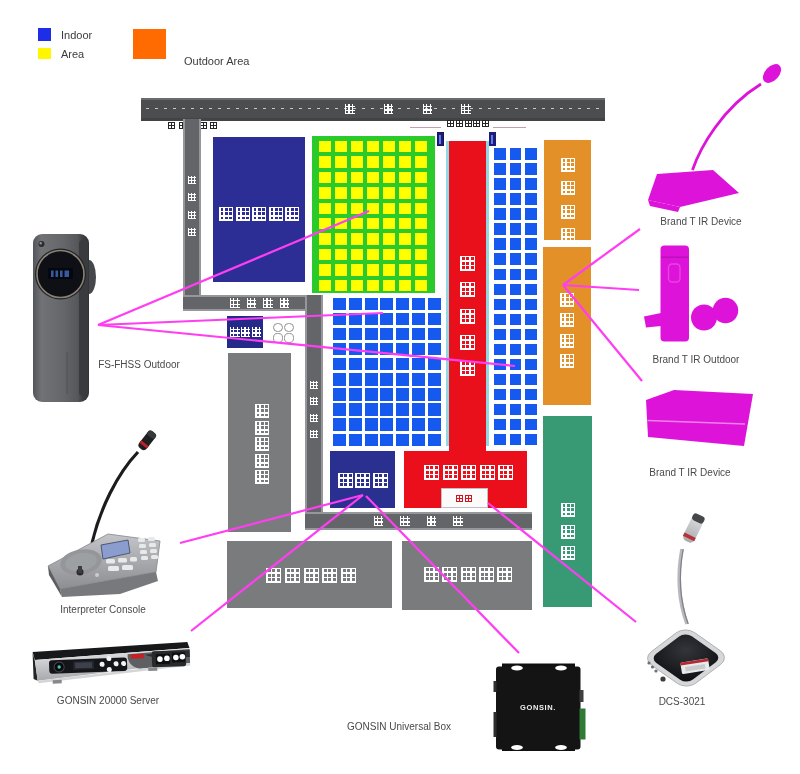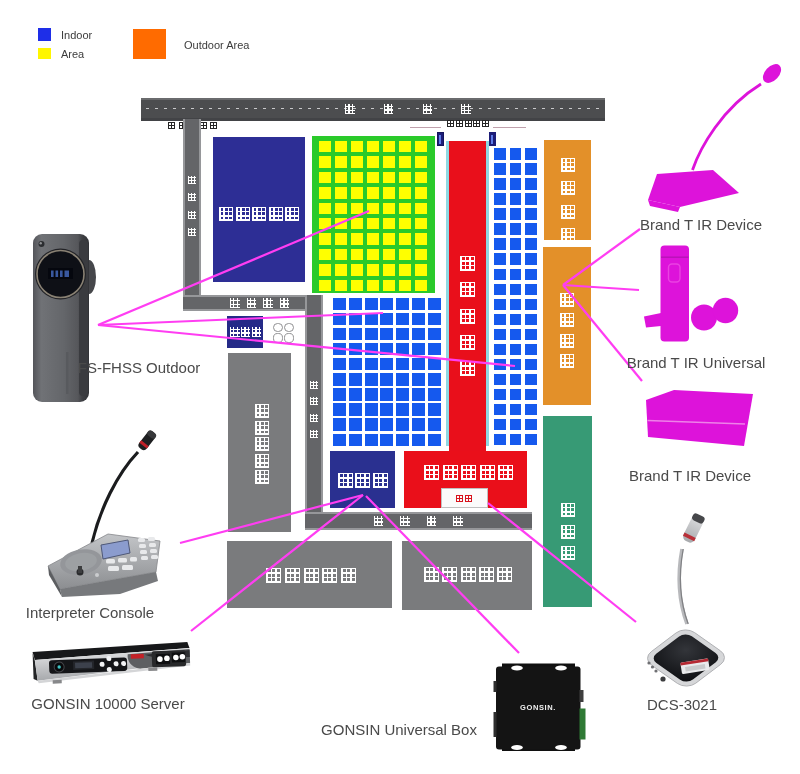--- a/index.html
+++ b/index.html
@@ -8,33 +8,33 @@
 .tc{position:absolute;display:flex;flex-direction:column;justify-content:space-between}
 .c{display:block;background:
  repeating-linear-gradient(0deg,var(--g) 0 var(--t),transparent var(--t) var(--p)),
  repeating-linear-gradient(90deg,var(--g) 0 var(--t),transparent var(--t) var(--p))}
 .w{--g:#fff}.k{--g:#252525}.r{--g:#d8131d}
 .s7{width:7px;height:7px;--t:1px;--p:2.8px}
 .s8{width:8px;height:8px;--t:1px;--p:3px}
 .s10{width:9.5px;height:9.5px;--t:1.1px;--p:3.4px}
 .s14{width:14px;height:14px;--t:1.6px;--p:4.3px}
 .s15{width:15px;height:15px;--t:1.7px;--p:4.6px}
-.lab{position:absolute;font-size:15px;color:#4a4a4a;white-space:nowrap;transform:translateX(-50%)}
+.lab{position:absolute;font-size:10px;color:#4a4a4a;white-space:nowrap;transform:translateX(-50%)}
 .vroad{background:#646568;border-left:2px solid #96979a;border-right:2px solid #96979a;box-sizing:border-box}
 .hroad{background:#646568;border-top:2px solid #96979a;border-bottom:2px solid #96979a;box-sizing:border-box}
 </style></head>
 <body>
 <div id="stage">
 
 <div class="ab" style="left:38px;top:28px;width:13px;height:12.5px;background:#1e2ee8"></div>
 <div class="ab" style="left:38px;top:47.5px;width:13px;height:11.5px;background:#fff600"></div>
 <div class="ab" style="left:133px;top:29px;width:33px;height:30px;background:#ff6b00"></div>
 <div class="ab" style="left:61px;top:28.5px;font-size:11px;color:#3c3c3c">Indoor</div>
 <div class="ab" style="left:61px;top:47.5px;font-size:11px;color:#3c3c3c">Area</div>
-<div class="ab" style="left:184px;top:39px;font-size:11px;color:#3c3c3c">Outdoor Area</div>
+<div class="ab" style="left:184px;top:55px;font-size:11px;color:#3c3c3c">Outdoor Area</div>
 
 <div class="ab" style="left:141px;top:98px;width:464px;height:23px;background:#4c4d4f;border-top:2px solid #6a6b6d;border-bottom:3px solid #424346;box-sizing:border-box"></div>
 <div class="ab" style="left:146px;top:108px;width:454px;height:1.3px;background:repeating-linear-gradient(90deg,#c9c9cb 0 3px,transparent 3px 9px)"></div>
 <div class="tr" style="left:345px;top:104px;width:126px">
   <span class="c w s10"></span>
       <span class="c w s10"></span>
       <span class="c w s10"></span>
       <span class="c w s10"></span>
 </div>
 
@@ -388,20 +388,20 @@
 </g>
 
 <g fill="#dd13da">
  <polygon points="646,400 674,390 753,394 744,446 648,437"></polygon>
  <path d="M647.5,420.5 L745,424" stroke="#ee82e8" stroke-width="1.6" fill="none"></path>
 </g>
 </g>
 </svg>
 
 <div class="lab" style="left:139px;top:359px">FS-FHSS Outdoor</div>
-<div class="lab" style="left:90px;top:604px">Interpreter Console</div>
-<div class="lab" style="left:108px;top:695px">GONSIN 10000 Server</div>
+<div class="lab" style="left:103px;top:604px">Interpreter Console</div>
+<div class="lab" style="left:108px;top:695px">GONSIN 20000 Server</div>
 <div class="lab" style="left:399px;top:721px">GONSIN Universal Box</div>
 <div class="lab" style="left:682px;top:696px">DCS-3021</div>
 <div class="lab" style="left:701px;top:216px">Brand T IR Device</div>
-<div class="lab" style="left:696px;top:354px">Brand T IR Universal</div>
+<div class="lab" style="left:696px;top:354px">Brand T IR Outdoor</div>
 <div class="lab" style="left:690px;top:467px">Brand T IR Device</div>
 
 </div>
 </body></html>

